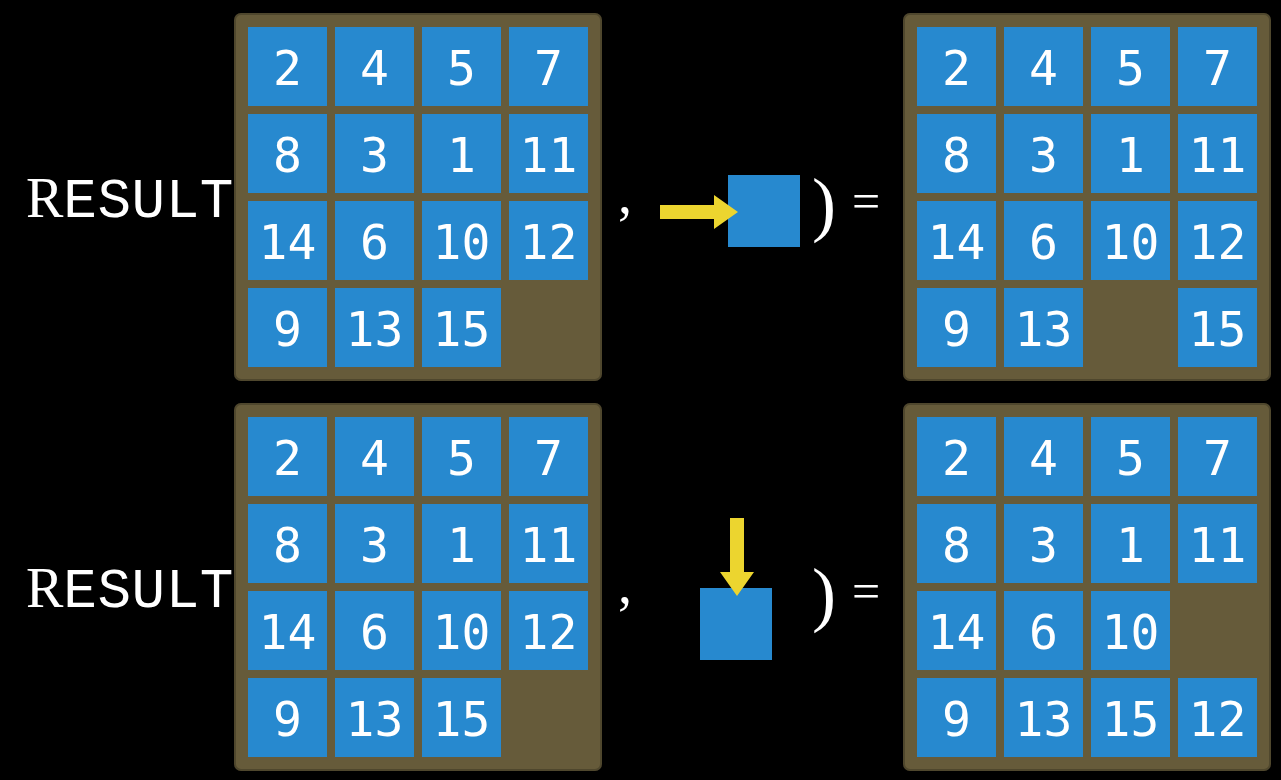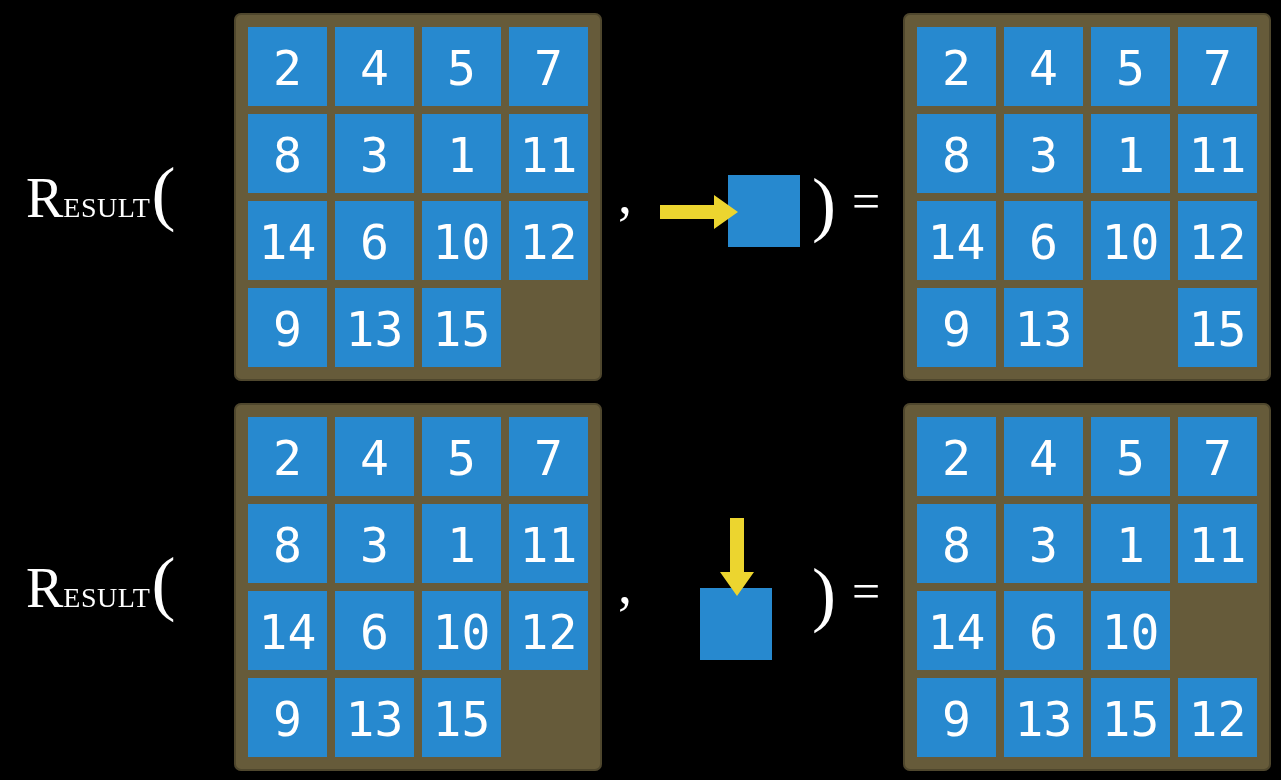--- a/index.html
+++ b/index.html
@@ -15,21 +15,21 @@
     background:var(--background);color:var(--text-white);
     font-family:"Liberation Serif",serif;
   }
   .row{position:absolute;left:0;width:1281px;height:390px;}
   .row.ex1{top:0;}
   .row.ex2{top:390px;}
 
   
   .result-label{position:absolute;left:26px;top:157px;display:flex;align-items:baseline;white-space:pre;}
   .fn-initial{font-size:56px;line-height:1;}
-  .fn-rest{font-size:28px;line-height:1;letter-spacing:.5px;}
+  .fn-rest{font-size:56px;line-height:1;letter-spacing:.5px;font-family:Liberation Mono, monospace;}
   .paren{font-size:72px;line-height:1;}
   .open-paren{margin-left:1px;}
 
   
   .comma{position:absolute;left:618px;top:166px;font-size:56px;line-height:1;}
   .close-eq{position:absolute;left:812px;top:168px;display:flex;align-items:baseline;}
   .eq{font-size:50px;line-height:1;margin-left:16px;position:relative;top:-10px;}
 
   
   .grid{

